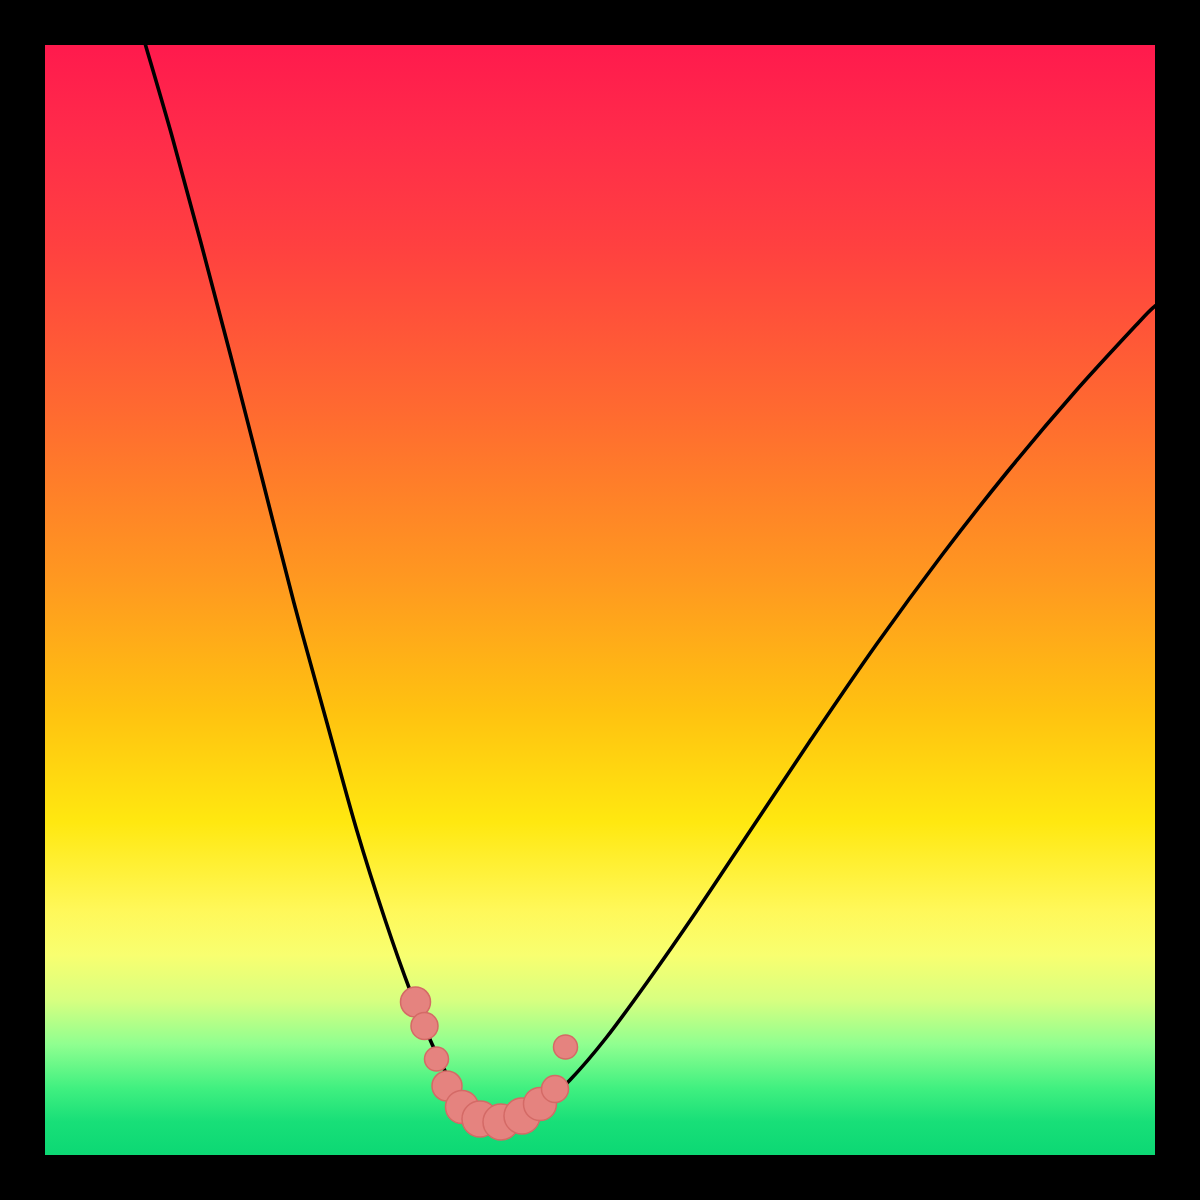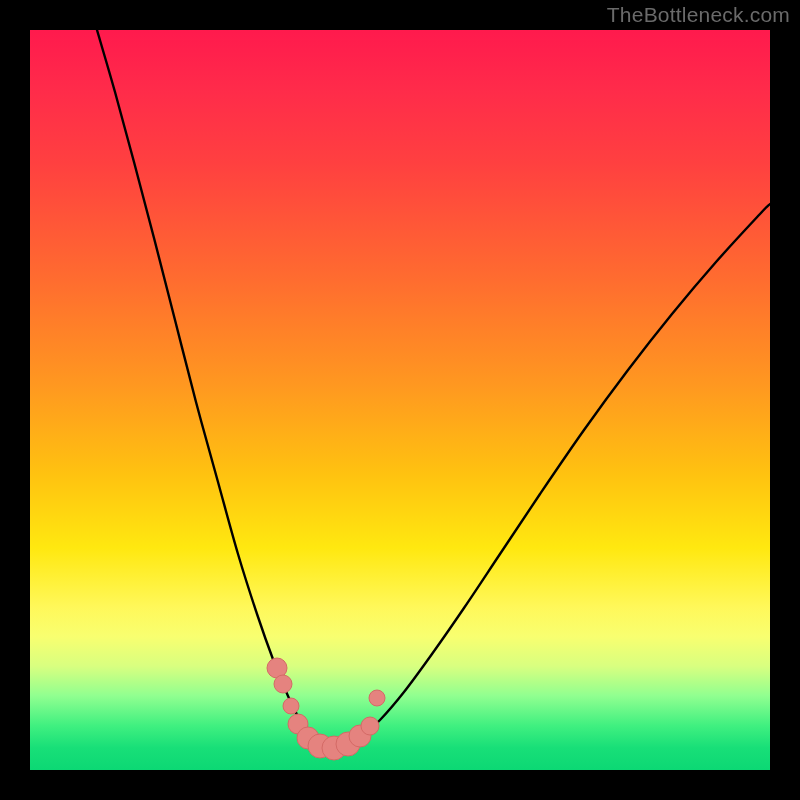--- a/index.html
+++ b/index.html
@@ -90,14 +90,13 @@
           <circle cx="278" cy="708" r="11" fill="#e5837f" stroke="#d46a66" stroke-width="1"></circle>
           <circle cx="290" cy="716" r="12" fill="#e5837f" stroke="#d46a66" stroke-width="1"></circle>
           <circle cx="304" cy="718" r="12" fill="#e5837f" stroke="#d46a66" stroke-width="1"></circle>
           <circle cx="318" cy="714" r="12" fill="#e5837f" stroke="#d46a66" stroke-width="1"></circle>
           <circle cx="330" cy="706" r="11" fill="#e5837f" stroke="#d46a66" stroke-width="1"></circle>
           <circle cx="340" cy="696" r="9" fill="#e5837f" stroke="#d46a66" stroke-width="1"></circle>
           <circle cx="347" cy="668" r="8" fill="#e5837f" stroke="#d46a66" stroke-width="1"></circle>
         </g>
     </svg>
   </div>
-  <div class="watermark">TheBottleneck.com</div>
 </div>
 
 </body></html>

